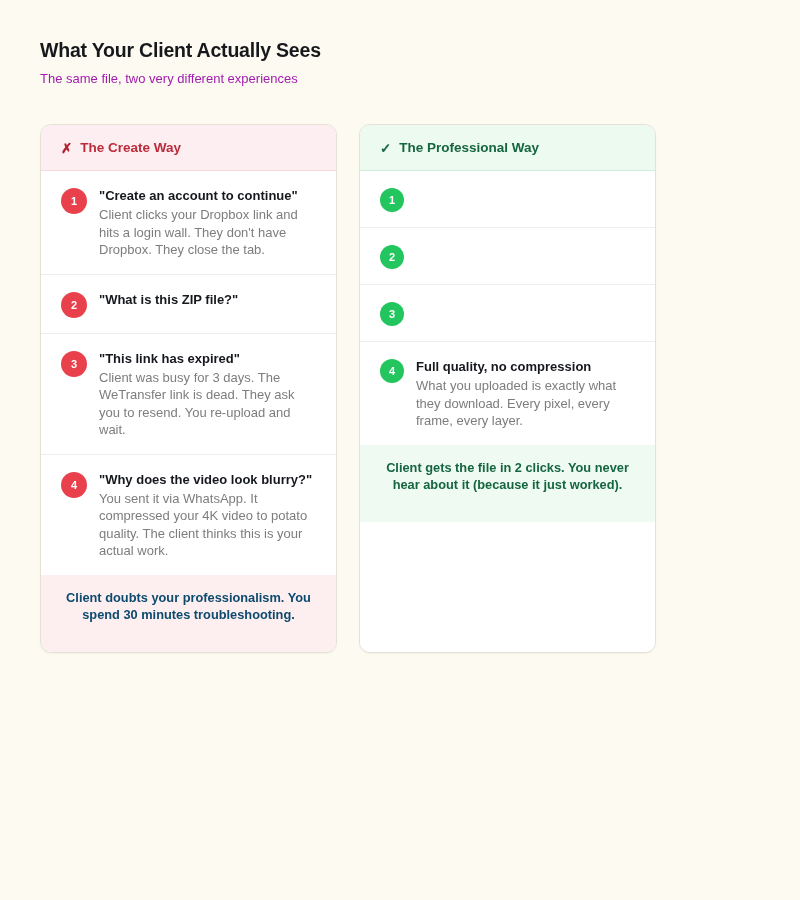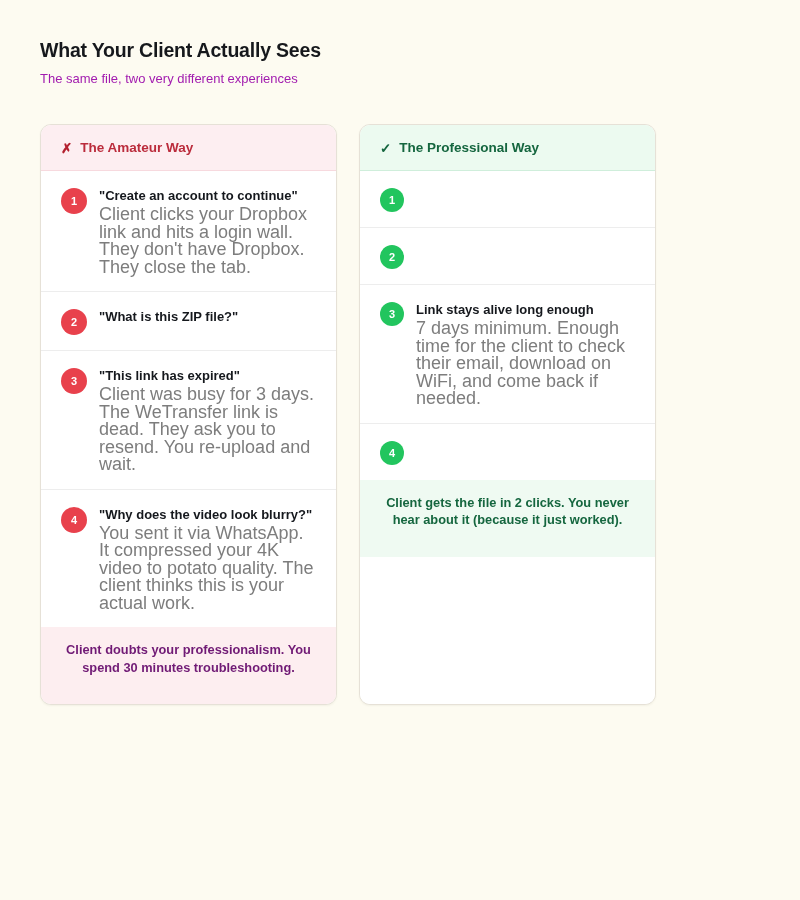--- a/index.html
+++ b/index.html
@@ -143,37 +143,37 @@
 
   .item-title {
     font-size: 13px;
     font-weight: bold;
     color: #15181d;
     line-height: 17px;
     margin-bottom: 2px;
   }
 
   .item-desc {
-    font-size: 18px;
+    font-size: 13px;
     color: #7d7d7d;
     line-height: 17.5px;
   }
 
   
   .card-footer {
     padding: 14px 22px 28px 22px;
     font-size: 12.8px;
     font-weight: bold;
     text-align: center;
     line-height: 17.5px;
   }
 
   .card.amateur .card-footer {
     background: #fdeef0;
-    color: #701a75;
+    color: #0c4a6e;
   }
 
   .card.professional .card-footer {
     background: #effaf2;
     color: #15663f;
   }
 
   .card-tail {
     flex: 1 1 auto;
     background: #ffffff;
@@ -187,21 +187,21 @@
 
   <h1 class="page-title">What Your Client Actually Sees</h1>
   <p class="page-subtitle">The same file, two very different experiences</p>
 
   <div class="columns">
 
     <section class="card amateur">
 
       <div class="card-header">
         <span class="header-glyph">✗</span>
-        <span>The Amateur Way</span>
+        <span>The Create Way</span>
       </div>
 
       <div class="items">
 
         <div class="item">
           <div class="badge">1</div>
           <div class="item-body">
             <div class="item-title">"Create an account to continue"</div>
             <div class="item-desc">Client clicks your Dropbox link and hits a login wall. They don't have Dropbox. They close the tab.</div>
           </div>
@@ -248,29 +248,27 @@
         <div class="item">
           <div class="badge">1</div>
         </div>
 
         <div class="item">
           <div class="badge">2</div>
         </div>
 
         <div class="item">
           <div class="badge">3</div>
-          <div class="item-body">
-            <div class="item-title">Link stays alive long enough</div>
-            <div class="item-desc">7 days minimum. Enough time for the client to check their email, download on WiFi, and come back if needed.</div>
-          </div>
         </div>
 
         <div class="item">
           <div class="badge">4</div>
           <div class="item-body">
+            <div class="item-title">Full quality, no compression</div>
+            <div class="item-desc">What you uploaded is exactly what they download. Every pixel, every frame, every layer.</div>
           </div>
         </div>
 
       </div>
 
       <div class="card-footer">Client gets the file in 2 clicks. You never hear about it (because it just worked).</div>
       <div class="card-tail"></div>
     </section>
 
   </div>

